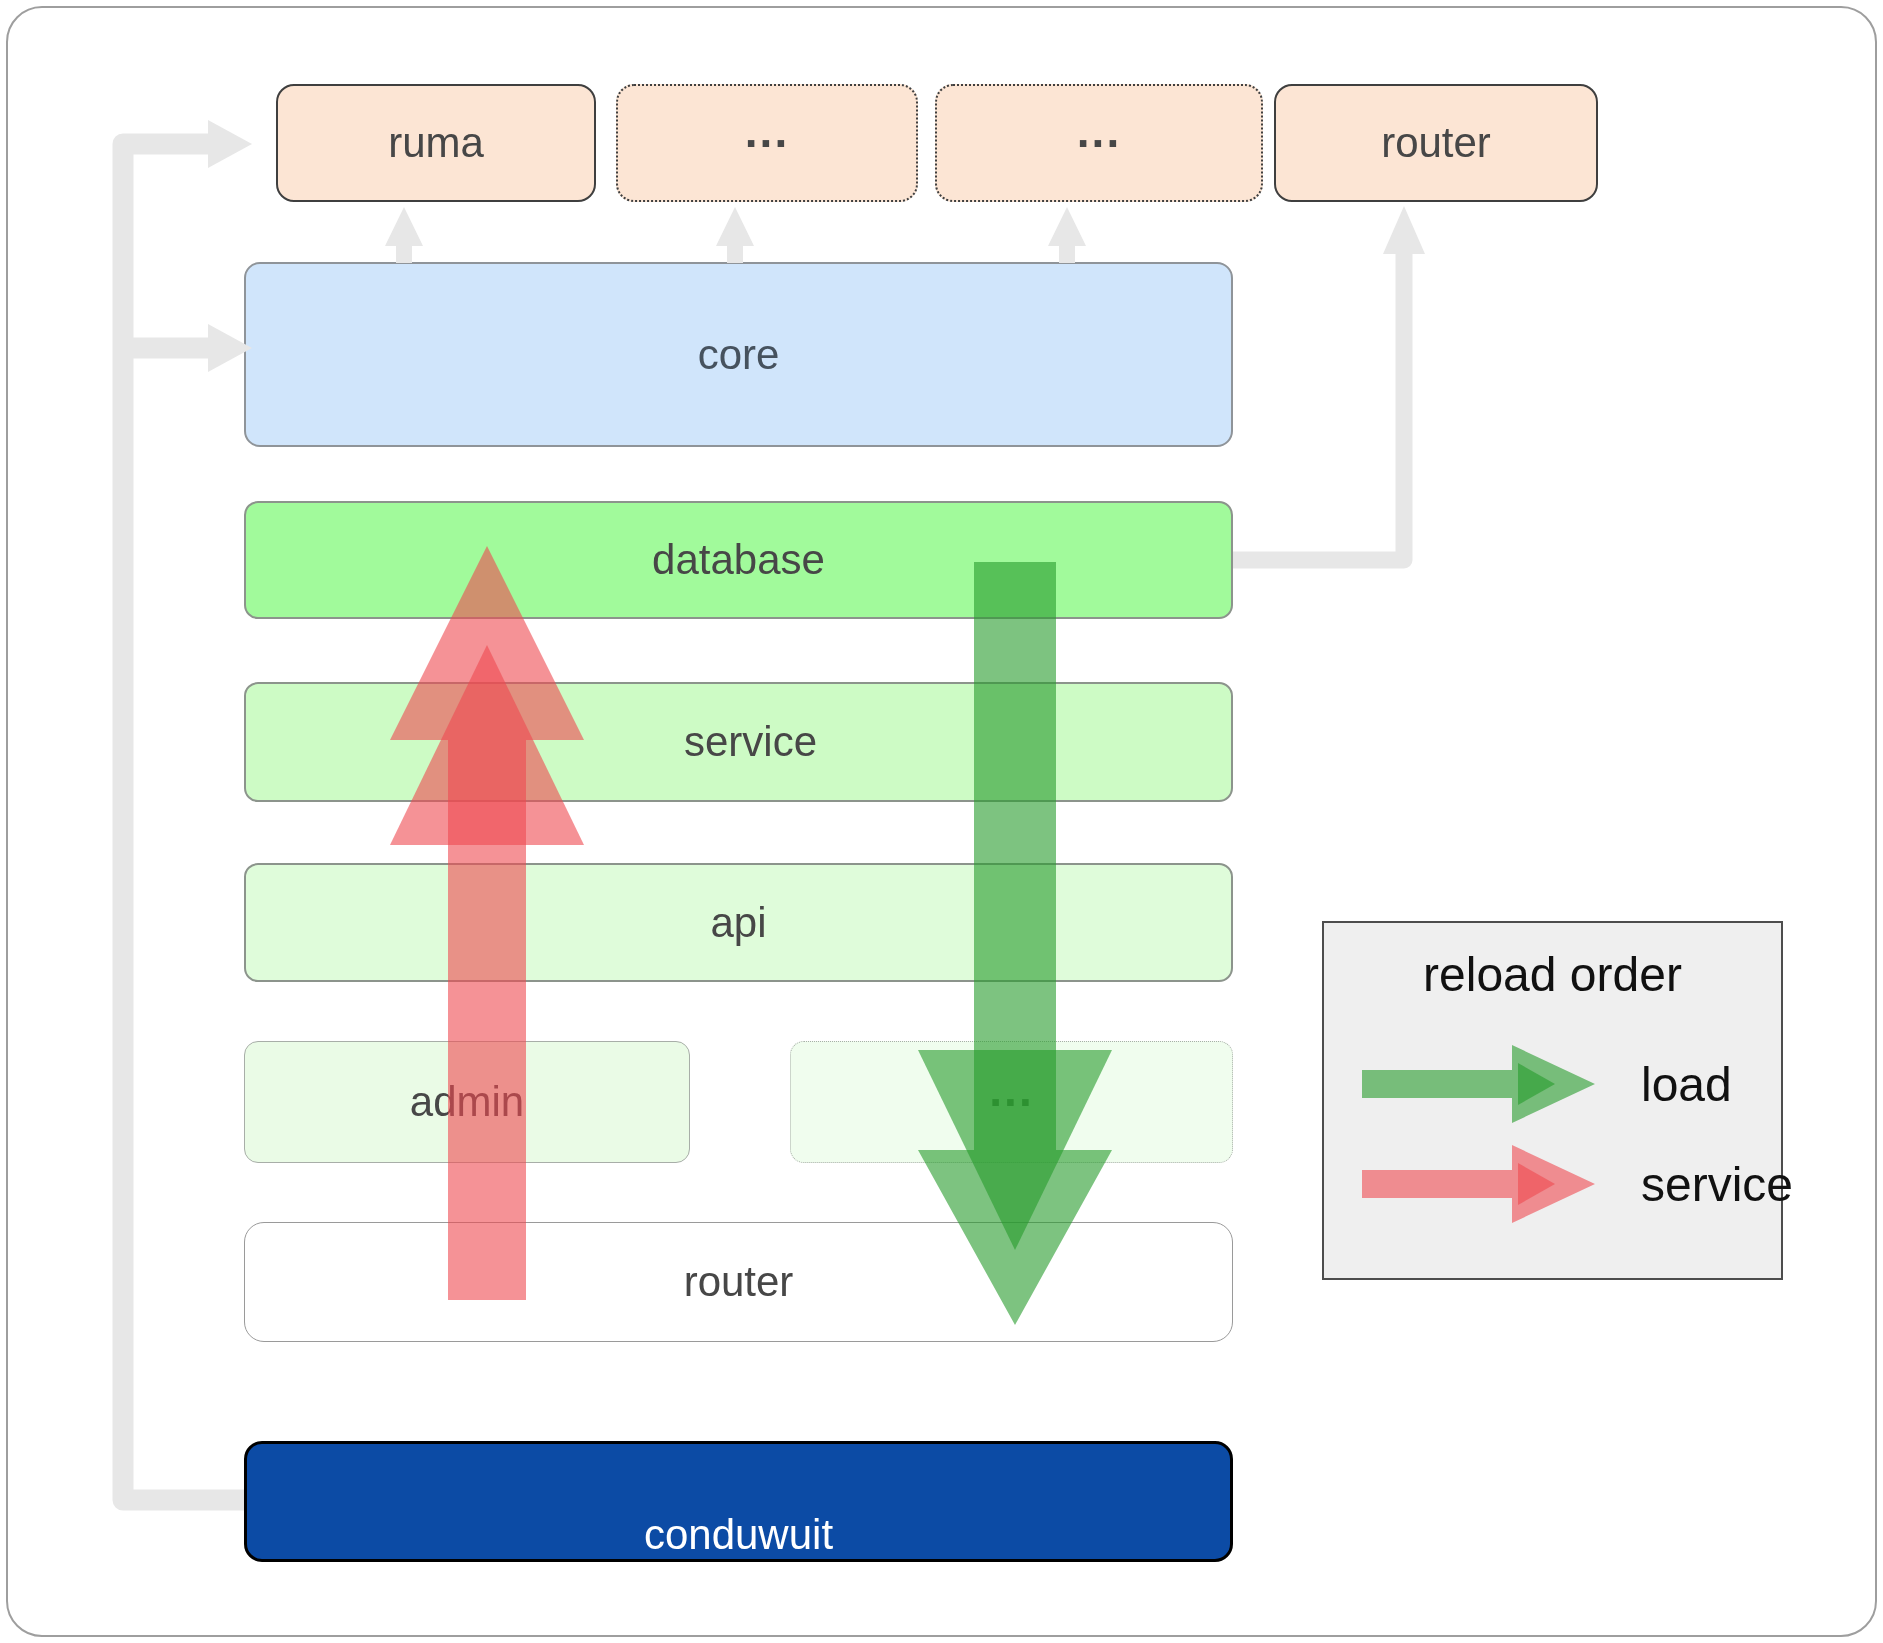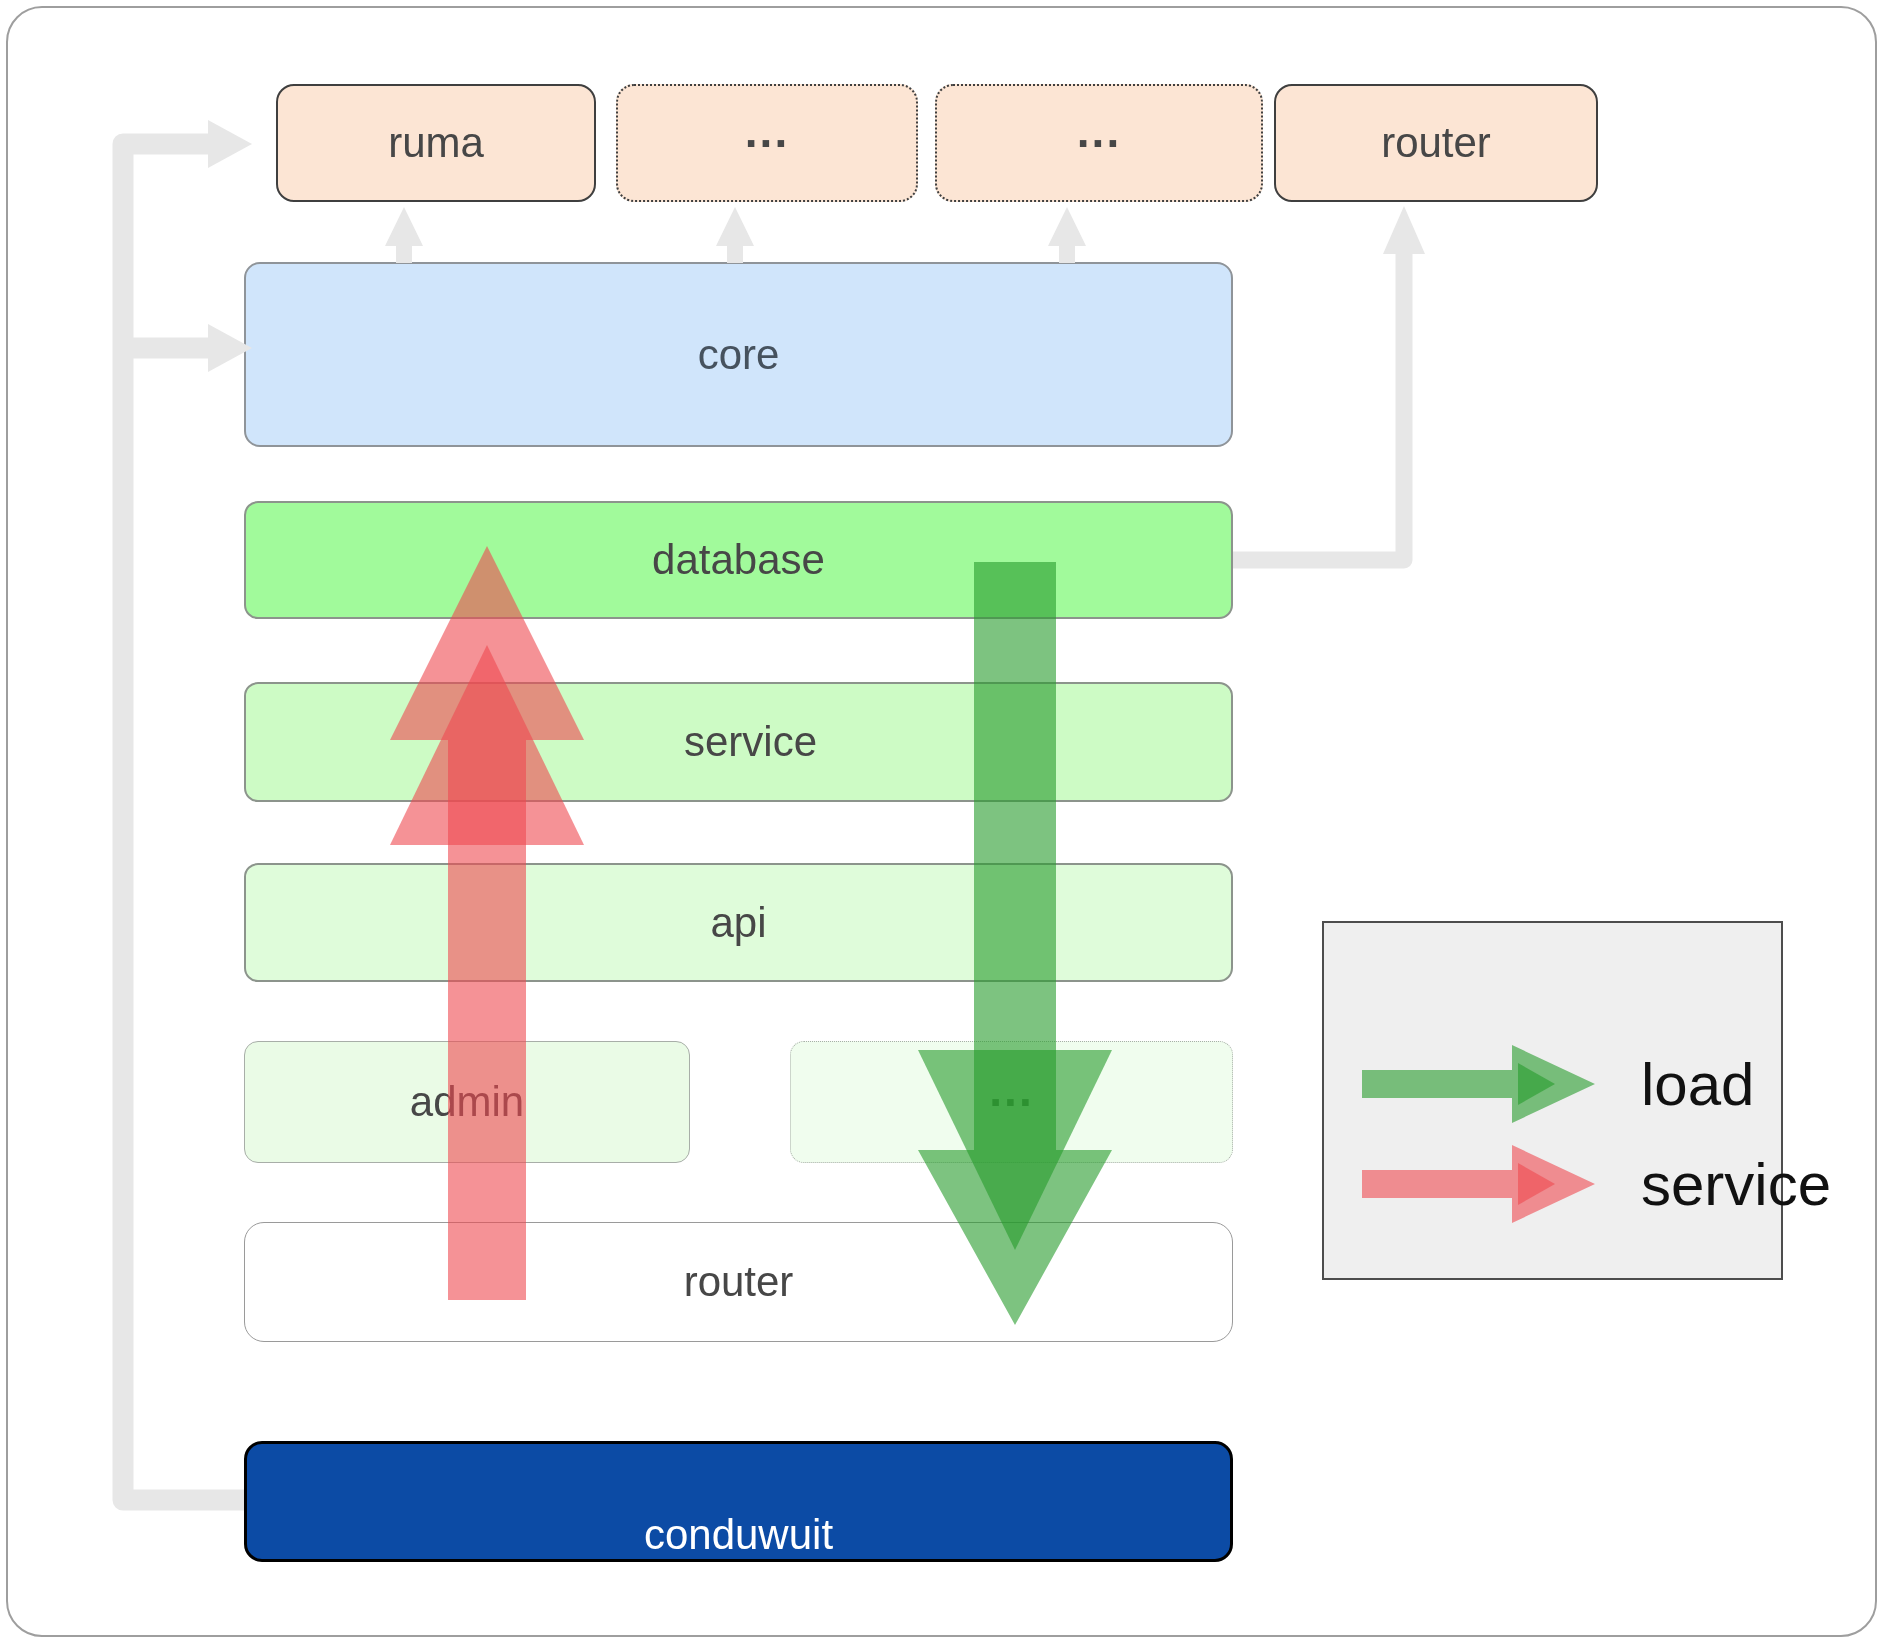--- a/index.html
+++ b/index.html
@@ -59,21 +59,21 @@
   #arrow-layer{position:absolute;left:0;top:0;width:1883px;height:1643px;pointer-events:none;}
   #legend{
     position:absolute;left:1322px;top:921px;width:461px;height:359px;box-sizing:border-box;
     background:var(--legend_bg);border:2.5px solid var(--legend_border);
   }
   #legend .legend-title{
     position:absolute;left:0;right:0;top:24px;text-align:center;
     font-size:48px;color:var(--legend_text);
   }
   .legend-row{position:absolute;left:38px;height:84px;display:flex;align-items:center;}
-  .legend-row .legend-label{font-size:60px;color:var(--legend_text);margin-left:44px;}
+  .legend-row .legend-label{font-size:48px;color:var(--legend_text);margin-left:44px;}
   #legend-row-load{top:119px;}
   #legend-row-unload{top:219px;}
 </style>
 </head>
 <body>
 
 <div id="stage">
   <div id="frame"></div>
 
   <div class="node peach" style="left:244px;top:84px;width:320px;height:118px;">
@@ -108,20 +108,21 @@
     <span class="lbl">...</span>
   </div>
   <div class="node router" style="left:244px;top:1222px;width:989px;height:120px;">
     <span class="lbl">router</span>
   </div>
   <div class="node conduwuit" style="left:244px;top:1441px;width:989px;height:121px;align-items:flex-end;">
     <span class="lbl">conduwuit</span>
   </div>
 
   <div id="legend">
+    <div class="legend-title">reload order</div>
     <div class="legend-row" id="legend-row-load">
       <svg width="235" height="84" viewBox="0 0 235 84">
         <path d="M0,28 H150 V3 L233,42 L150,81 V56 H0 Z" fill="var(--load_green)" fill-opacity="0.60"></path>
         <path d="M156,21 L193,42 L156,63 Z" fill="var(--load_green)" fill-opacity="0.60"></path>
       </svg>
       <span class="legend-label">load</span>
     </div>
     <div class="legend-row" id="legend-row-unload">
       <svg width="235" height="84" viewBox="0 0 235 84">
         <path d="M0,28 H150 V3 L233,42 L150,81 V56 H0 Z" fill="var(--unload_red)" fill-opacity="0.60"></path>

